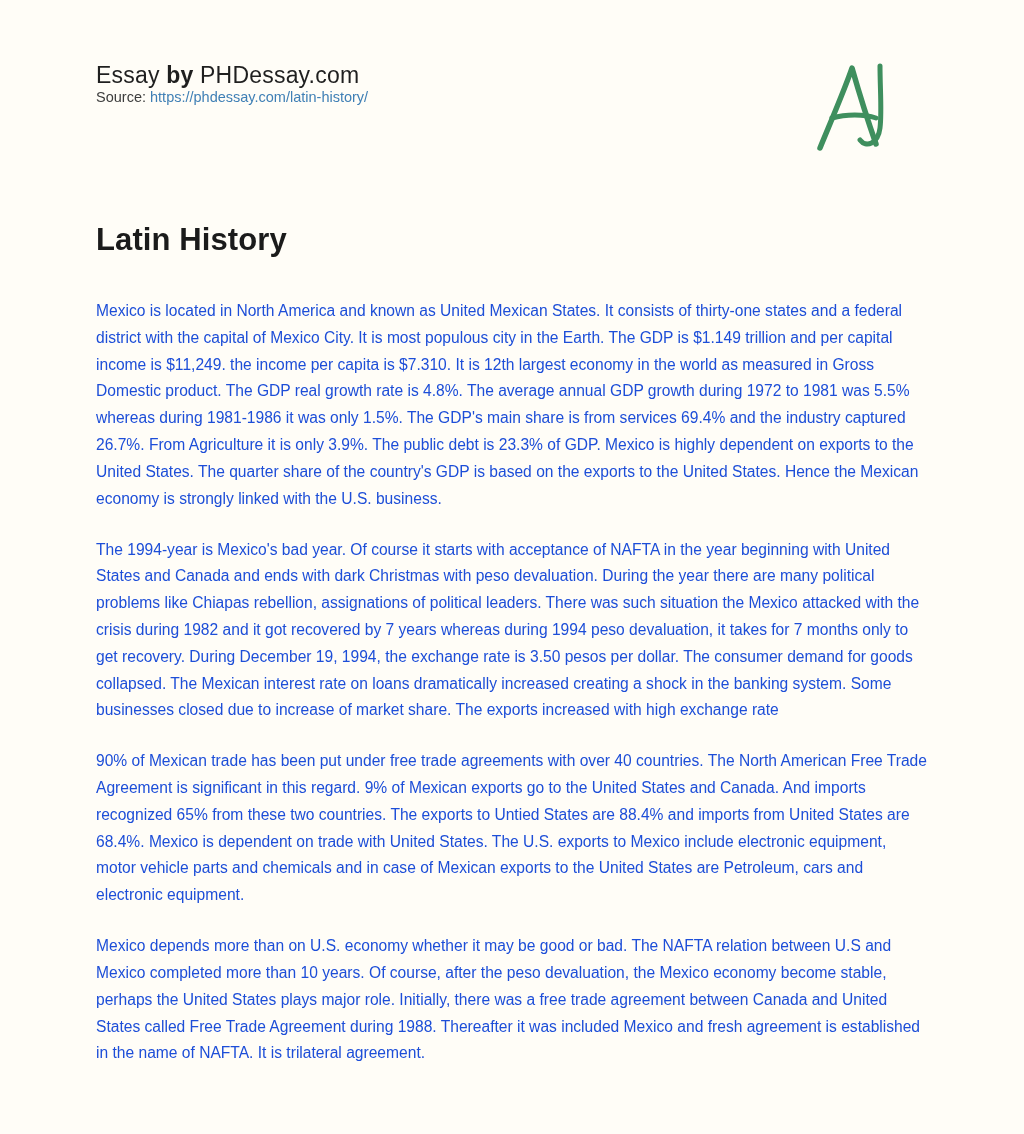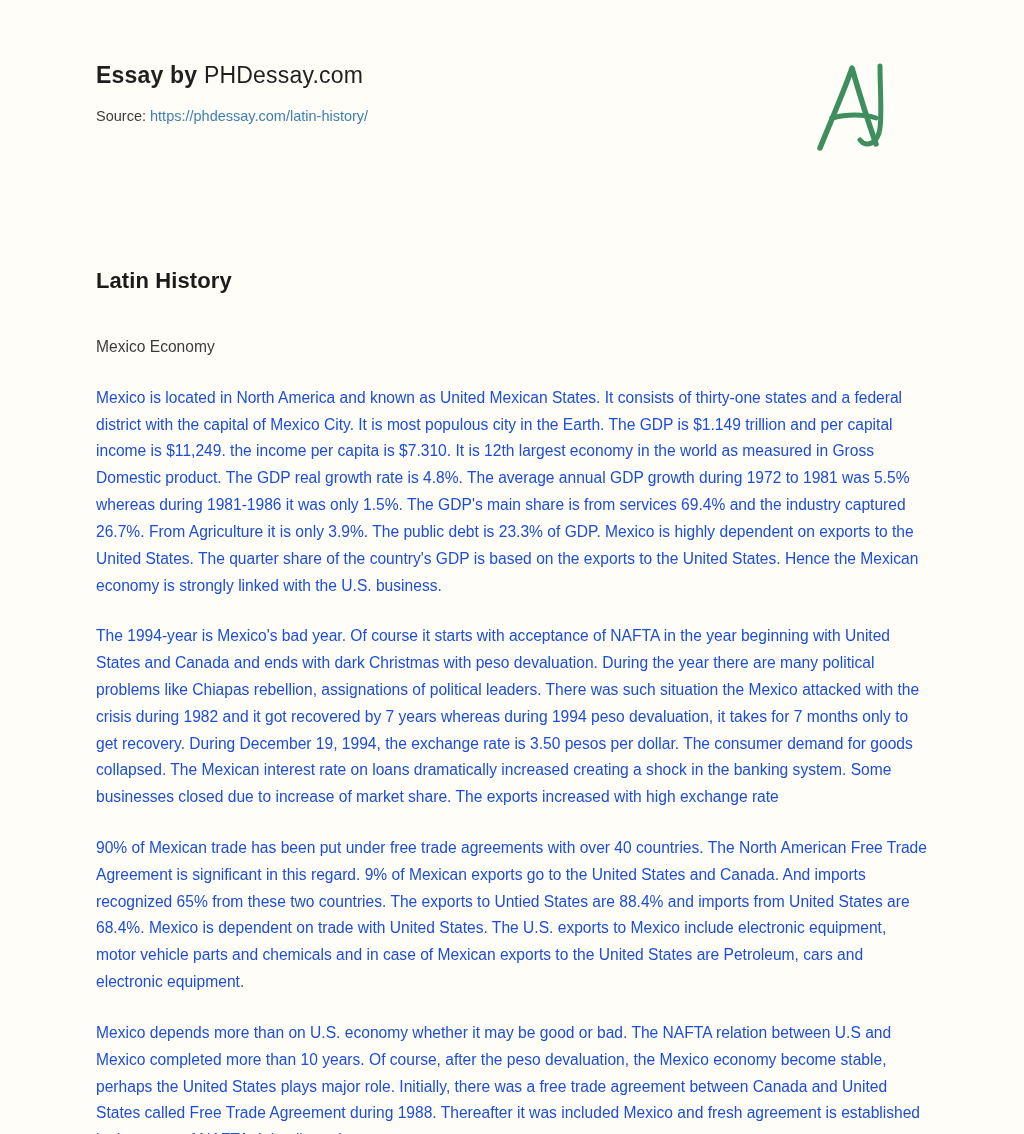--- a/index.html
+++ b/index.html
@@ -24,51 +24,50 @@
     position: relative;
     min-height: 110px;
   }
   .brand-line {
     font-size: 23px;
     letter-spacing: 0.2px;
     color: #1f1f1f;
     font-weight: 400;
   }
   .brand-essay {
-    font-weight: 700;
+    font-weight: 400;
     margin-top: 26px;
   }
   .brand-by {
     font-weight: 700;
   }
   .brand-site {
     font-weight: 400;
   }
   .source-line {
-    margin-top: 19px;
     font-size: 14.5px;
     color: #4a4a4a;
   }
   .source-label {
     color: #3d3d3d;
   }
   .source-url {
     color: #3f7fb5;
     text-decoration: none;
   }
   .logo {
     position: absolute;
     right: 18px;
     top: -10px;
     width: 120px;
     height: 110px;
   }
   .title {
-    margin-top: 96px;
-    font-size: 22px;
+    margin-top: 50px;
+    font-size: 31px;
     font-weight: 700;
     color: #1b1b1b;
     letter-spacing: 0.1px;
   }
   .content {
     margin-top: 40px;
   }
   .content p {
     margin: 0 0 24px 0;
     font-size: 15.6px;
@@ -99,21 +98,20 @@
     <svg class="logo" viewBox="0 0 120 110" aria-hidden="true">
       <path d="M30 96 C44 62, 56 34, 62 16 C66 30, 74 58, 86 92" fill="none" stroke="#3f8f5e" stroke-width="5.5" stroke-linecap="round" stroke-linejoin="round"></path>
       <path d="M42 66 C56 62, 74 62, 86 66" fill="none" stroke="#3f8f5e" stroke-width="5" stroke-linecap="round"></path>
       <path d="M90 14 C90 36, 92 60, 90 76 C88 92, 76 96, 70 88" fill="none" stroke="#3f8f5e" stroke-width="5" stroke-linecap="round"></path>
     </svg>
   </div>
 
   <h1 class="title">Latin History</h1>
 
   <div class="content">
-    <p class="subhead">Mexico Economy</p>
     <p>Mexico is located in North America and known as United Mexican States. It consists of thirty-one states and a federal district with the capital of Mexico City. It is most populous city in the Earth. The GDP is $1.149 trillion and per capital income is $11,249. the income per capita is $7.310. It is 12th largest economy in the world as measured in Gross Domestic product. The GDP real growth rate is 4.8%. The average annual GDP growth during 1972 to 1981 was 5.5% whereas during 1981-1986 it was only 1.5%. The GDP's main share is from services 69.4% and the industry captured 26.7%. From Agriculture it is only 3.9%.  The public debt is 23.3% of GDP. Mexico is highly dependent on exports to the United States. The quarter share of the country's GDP is based on the exports to the United States. Hence the Mexican economy is strongly linked with the U.S. business.</p>
     <p>The 1994-year is Mexico's bad year. Of course it starts with acceptance of NAFTA in the year beginning with United States and Canada and ends with dark Christmas with peso devaluation. During the year there are many political problems like Chiapas rebellion, assignations of political leaders. There was such situation the Mexico attacked with the crisis during 1982 and it got recovered by 7 years whereas during 1994 peso devaluation, it takes for 7 months only to get recovery.  During December 19, 1994, the exchange rate is 3.50 pesos per dollar. The consumer demand for goods collapsed. The Mexican interest rate on loans dramatically increased creating a shock in the banking system. Some businesses closed due to increase of market share. The exports increased with high exchange rate</p>
     <p>90% of Mexican trade has been put under free trade agreements with over 40 countries. The North American Free Trade Agreement is significant in this regard. 9% of Mexican exports go to the United States and Canada. And imports recognized 65% from these two countries. The exports to Untied States are 88.4% and imports from United States are 68.4%. Mexico is dependent on trade with United States. The U.S. exports to Mexico include electronic equipment, motor vehicle parts and chemicals and in case of Mexican exports to the United States are Petroleum, cars and electronic equipment.</p>
     <p>Mexico depends more than on U.S. economy whether it may be good or bad. The NAFTA relation between U.S and Mexico completed more than 10 years. Of course, after the peso devaluation, the Mexico economy become stable, perhaps the United States plays major role. Initially, there was a free trade agreement between Canada and United States called Free Trade Agreement during 1988. Thereafter it was included Mexico and fresh agreement is established in the name of NAFTA. It is trilateral agreement.</p>
 
   </div>
 
 </div>
 
 </body></html>

